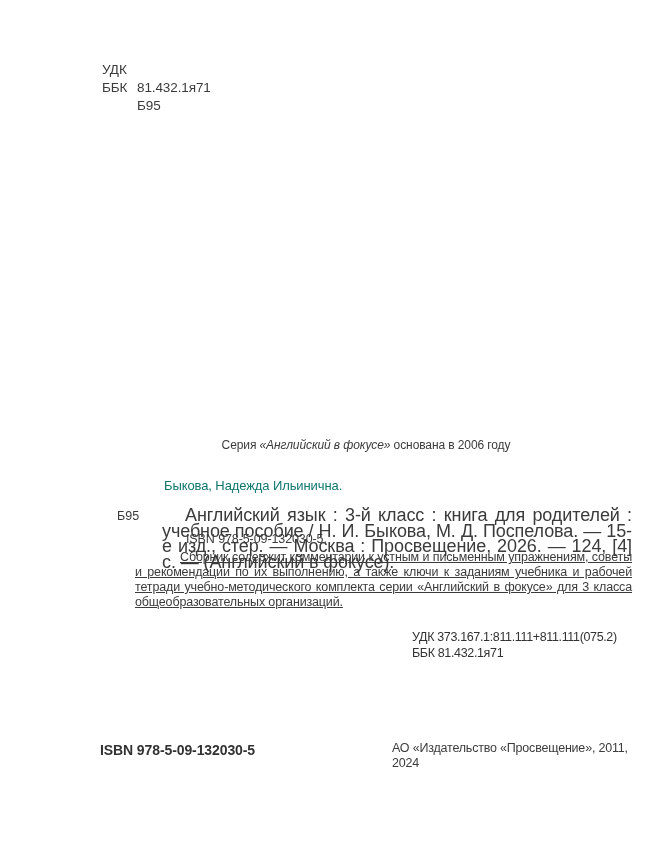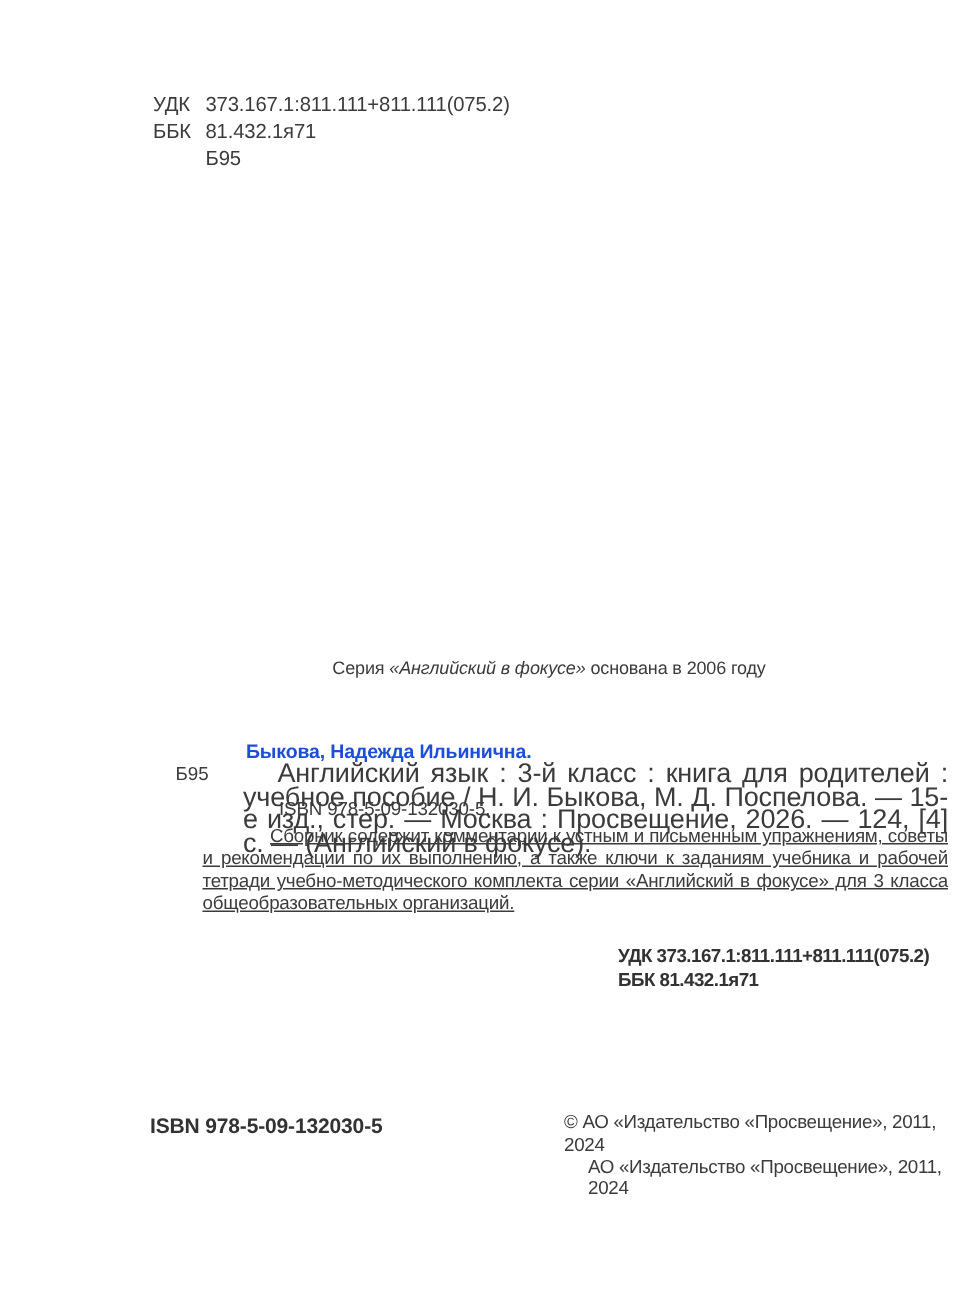--- a/index.html
+++ b/index.html
@@ -17,51 +17,50 @@
   
   .top-codes { left: 70px; top: 61px; font-size: 13.5px; line-height: 18px; letter-spacing: -0.1px; }
   .code-row { display: flex; }
   .code-row .lbl { width: 35px; flex: 0 0 35px; }
 
   
   .series-note { left: 68px; top: 438px; width: 532px; text-align: center; font-size: 12px; letter-spacing: -0.1px; }
   .series-note .it { font-style: italic; }
 
   
-  .author-heading { left: 132px; top: 493px; font-size: 13px; font-weight: bold; color: #1d4ed8; letter-spacing: -0.1px; }
+  .author-heading { left: 132px; top: 478px; font-size: 13px; font-weight: normal; color: #0f766e; letter-spacing: -0.1px; }
   .bib-sign { left: 85px; top: 509px; font-size: 12.5px; }
   .bib-desc {
     left: 130px; top: 508px; width: 470px;
     font-size: 18px; line-height: 15.5px;
     text-align: justify; text-indent: 23px; letter-spacing: -0.1px;
   }
   .bib-isbn { left: 154px; top: 532px; font-size: 12.5px; letter-spacing: -0.1px; }
 
   
   .annotation {
     left: 103px; top: 550px; width: 497px;
     font-size: 12.5px; line-height: 15px;
     text-align: justify; text-indent: 45px; letter-spacing: -0.15px; text-decoration: underline;
   }
 
   
-  .bottom-codes { left: 380px; top: 630px; font-size: 12.5px; line-height: 15.5px; font-weight: bold; color: #323232; letter-spacing: -0.35px; }
+  .bottom-codes { left: 380px; top: 630px; font-size: 12.5px; line-height: 15.5px; font-weight: normal; color: #323232; letter-spacing: -0.35px; }
 
   
   .footer-isbn { left: 68px; top: 742px; font-size: 14px; font-weight: bold; color: #323232; letter-spacing: -0.1px; }
   .copyright { left: 344px; top: 741px; font-size: 12.5px; line-height: 14.8px; letter-spacing: -0.2px; }
   .copyright .indent { padding-left: 16px; }
 </style>
 </head>
 <body>
 
 <div class="abs top-codes">
   <div class="code-row">
     <span class="lbl">УДК</span>
-    <span>373.167.1:811.111+811.111(075.2)</span>
   </div>
   <div class="code-row">
     <span class="lbl">ББК</span>
     <span>81.432.1я71</span>
   </div>
   <div class="code-row">
     <span class="lbl"></span>
     <span>Б95</span>
   </div>
 </div>
@@ -77,15 +76,14 @@
 
 <div class="abs annotation">Сборник содержит комментарии к устным и письменным упражнениям, советы и ре­комендации по их выполнению, а также ключи к заданиям учебника и рабочей тетради учебно-методического комплекта серии «Английский в фокусе» для 3 класса общеобразова­тельных организаций.</div>
 
 <div class="abs bottom-codes">
   <div>УДК 373.167.1:811.111+811.111(075.2)</div>
   <div>ББК 81.432.1я71</div>
 </div>
 
 <div class="abs footer-isbn">ISBN 978-5-09-132030-5</div>
 <div class="abs copyright">
-  <div>© АО «Издательство «Просвещение», 2011, 2024</div>
   <div class="indent">АО «Издательство «Просвещение», 2011, 2024</div>
 </div>
 
 </body></html>

